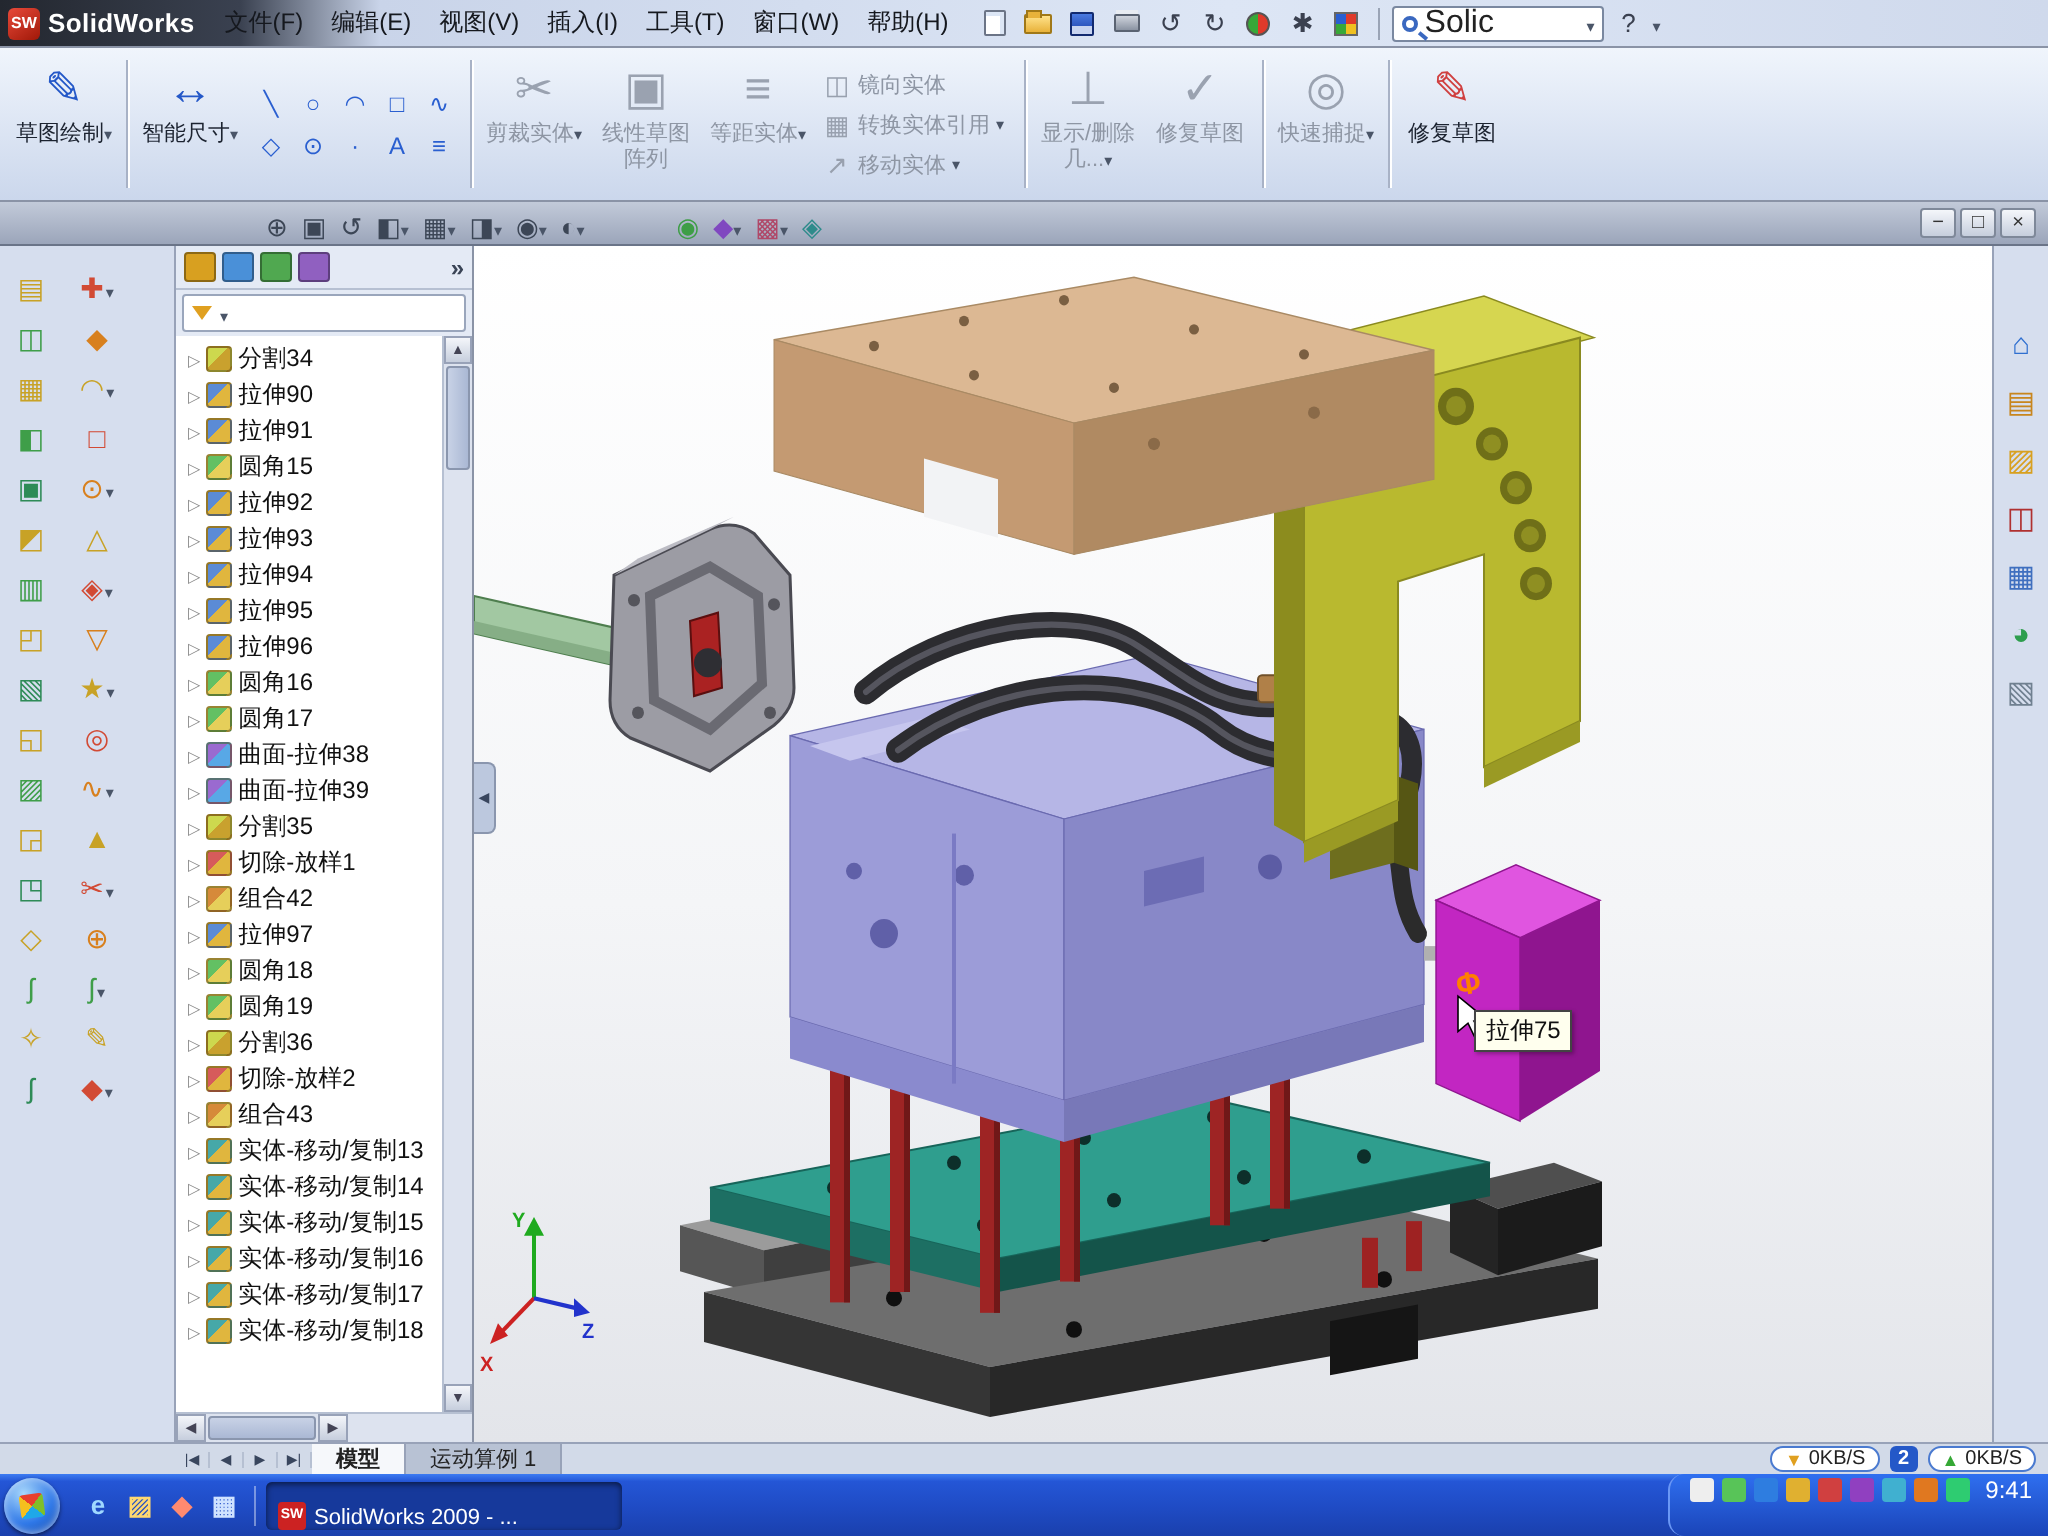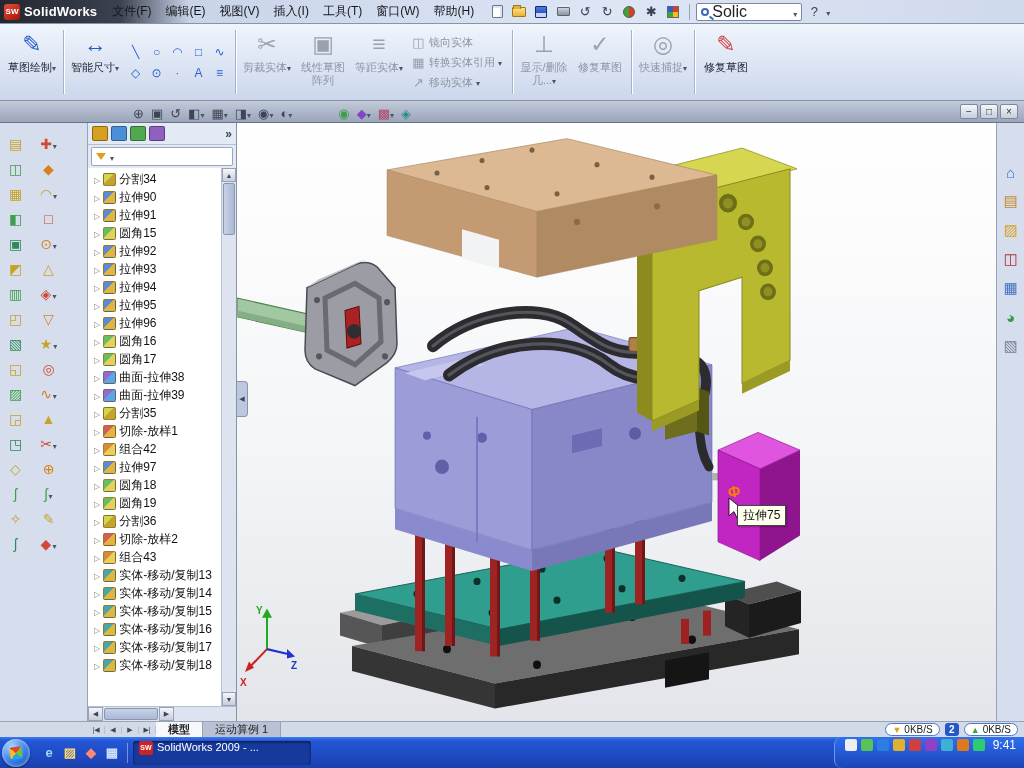--- a/index.html
+++ b/index.html
@@ -129,21 +129,21 @@
 
   
   .taskbar{height:31px;flex:0 0 31px;background:linear-gradient(#3d7cf2 0%,#2456d6 12%,#1f4bc4 55%,#1a40ad 100%);display:flex;align-items:center;color:#fff}
   .orb{width:28px;height:28px;flex:0 0 28px;border-radius:50%;margin:0 4px 0 2px;position:relative;
     background:radial-gradient(circle at 35% 28%,#a8d8fb,#2f78e8 55%,#0c3f9e);box-shadow:inset 0 0 4px rgba(255,255,255,.7),0 1px 2px rgba(0,0,0,.5)}
   .orb::after{content:"";position:absolute;inset:8px;border-radius:2px;transform:rotate(-8deg);
     background:conic-gradient(from -45deg,#e83f2e 0 90deg,#7fbf2a 0 180deg,#1fa8e8 0 270deg,#f5c01e 0 360deg)}
   .quicklaunch{display:flex;align-items:center;gap:3px;padding:0 6px;border-right:1px solid rgba(255,255,255,.4)}
   .qbtn{width:18px;height:20px;display:flex;align-items:center;justify-content:center;font-size:13px;font-weight:bold;border-radius:2px}
   .tasks{display:flex;gap:3px;padding:0 5px}
-  .task{height:24px;border-radius:3px;display:flex;align-items:flex-start;gap:4px;padding:0 6px;font-size:11px;color:#fff;
+  .task{height:24px;border-radius:3px;display:flex;align-items:flex-end;gap:4px;padding:0 6px;font-size:11px;color:#fff;
     background:linear-gradient(#5089f4,#2f64d8);box-shadow:inset 0 1px 0 rgba(255,255,255,.4);width:178px;overflow:hidden;white-space:nowrap}
   .task.active{background:#16399b;box-shadow:inset 0 1px 3px rgba(0,0,0,.6)}
   .task:nth-child(2){width:140px}
   .ticon{width:14px;height:14px;flex:0 0 14px;border-radius:2px;color:#fff;font-size:7px;font-weight:bold;display:flex;align-items:center;justify-content:center}
   .tlbl{overflow:hidden;text-overflow:ellipsis}
   .tray{margin-left:auto;height:100%;display:flex;align-items:center;gap:4px;padding:0 8px 16px 10px;
     background:linear-gradient(#2f6ff0,#1a44b8);border-left:1px solid #6a97f5;border-radius:8px 0 0 8px}
   .trico{width:12px;height:12px;border-radius:2px;display:inline-block}
   .clock{font-size:12px;color:#fff;padding-left:4px}
 </style>

